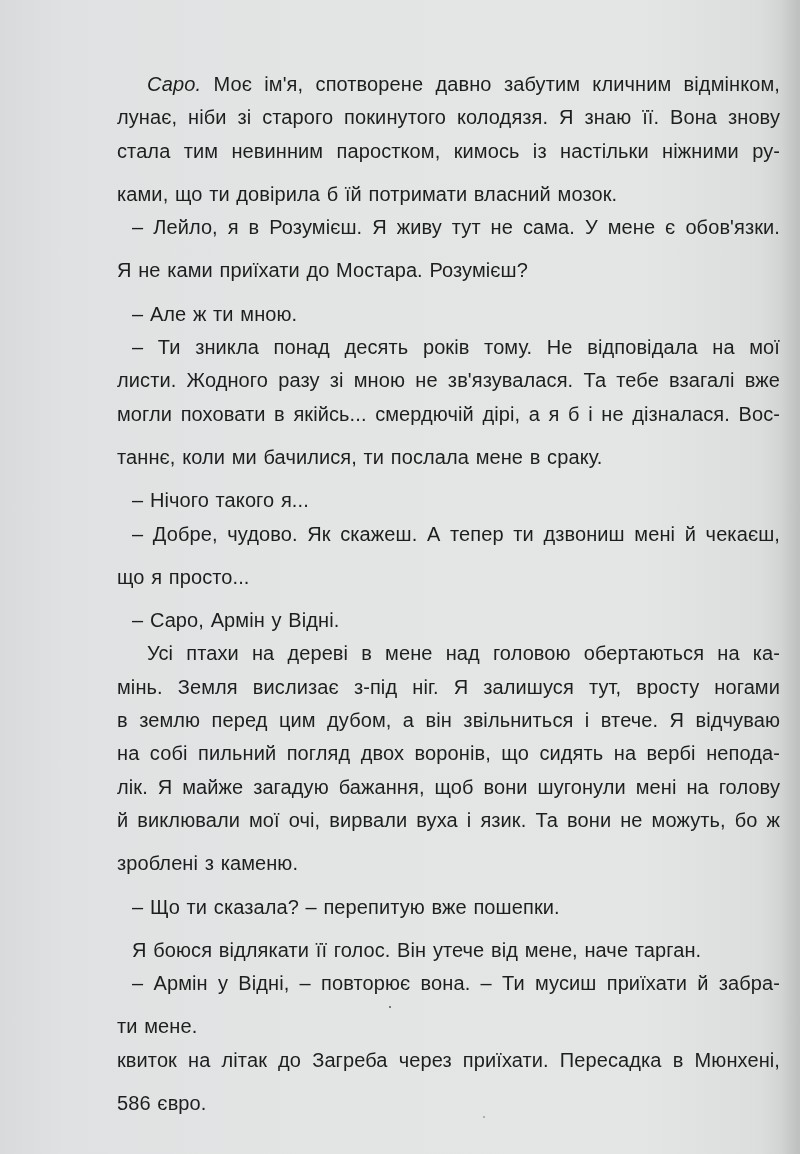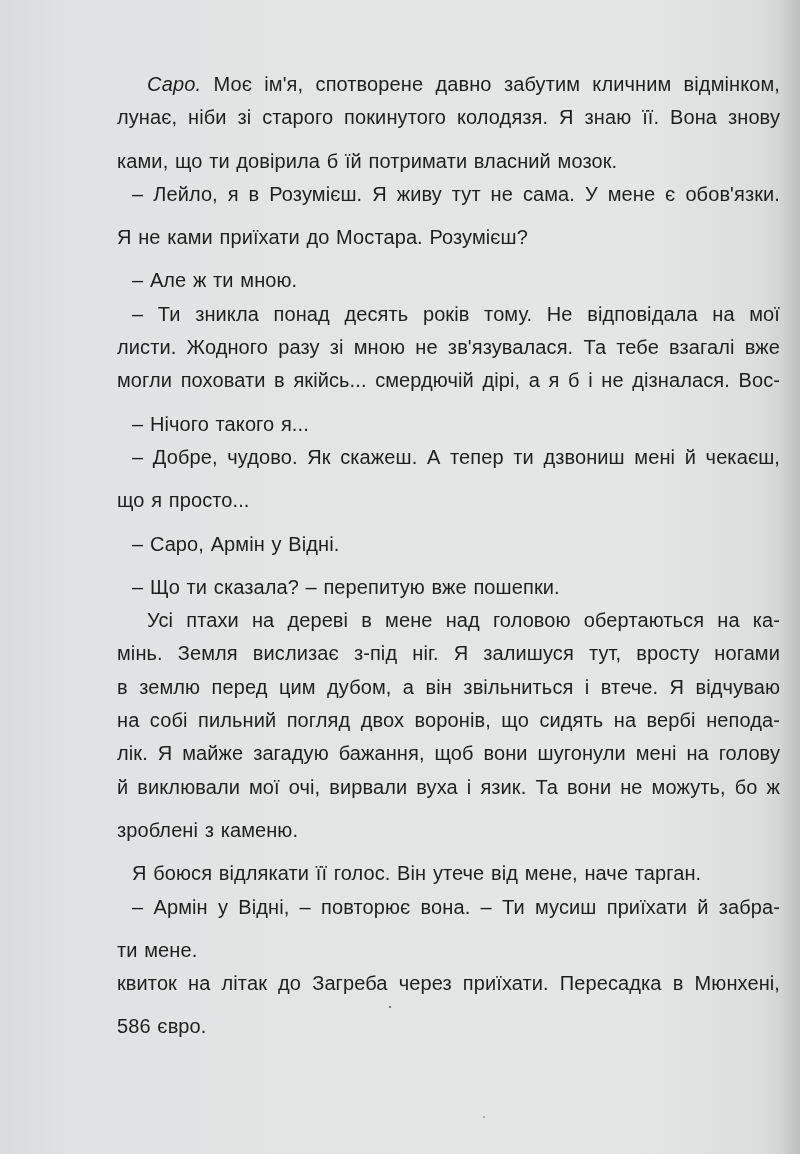--- a/index.html
+++ b/index.html
@@ -68,63 +68,65 @@
 <body>
 
 <div class="page">
   <div class="page-shadow"></div>
 
   <div class="text-block">
 
     <div>
       <div class="line indent"><span class="italic">Саро.</span><span> Моє ім'я, спотворене давно забутим кличним відмінком,</span></div>
       <div class="line">лунає, ніби зі старого покинутого колодязя. Я знаю її. Вона знову</div>
+      <div class="line">стала тим невинним паростком, кимось із настільки ніжними ру-</div>
       <div class="line last">ками, що ти довірила б їй потримати власний мозок.</div>
     </div>
 
     <div>
       <div class="line indent-small">– Лейло, я в Розумієш. Я живу тут не сама. У мене є обов'язки.</div>
       <div class="line last">Я не ками приїхати до Мостара. Розумієш?</div>
     </div>
 
     <div>
       <div class="line last indent-small">– Але ж ти мною.</div>
     </div>
 
     <div>
       <div class="line indent-small">– Ти зникла понад десять років тому. Не відповідала на мої</div>
       <div class="line">листи. Жодного разу зі мною не зв'язувалася. Та тебе взагалі вже</div>
       <div class="line">могли поховати в якійсь... смердючій дірі, а я б і не дізналася. Вос-</div>
+      <div class="line last">таннє, коли ми бачилися, ти послала мене в сраку.</div>
     </div>
 
     <div>
       <div class="line last indent-small">– Нічого такого я...</div>
     </div>
 
     <div>
       <div class="line indent-small">– Добре, чудово. Як скажеш. А тепер ти дзвониш мені й чекаєш,</div>
       <div class="line last">що я просто...</div>
     </div>
 
     <div>
       <div class="line last indent-small">– Саро, Армін у Відні.</div>
     </div>
 
     <div>
-      <div class="line last indent-small">– Що ти сказала? – перепитую вже пошепки.</div>
-    </div>
-
-    <div>
       <div class="line indent">Усі птахи на дереві в мене над головою обертаються на ка-</div>
       <div class="line">мінь. Земля вислизає з-під ніг. Я залишуся тут, вросту ногами</div>
       <div class="line">в землю перед цим дубом, а він звільниться і втече. Я відчуваю</div>
       <div class="line">на собі пильний погляд двох воронів, що сидять на вербі непода-</div>
       <div class="line">лік. Я майже загадую бажання, щоб вони шугонули мені на голову</div>
       <div class="line">й виклювали мої очі, вирвали вуха і язик. Та вони не можуть, бо ж</div>
       <div class="line last">зроблені з каменю.</div>
+    </div>
+
+    <div>
+      <div class="line last indent-small">– Що ти сказала? – перепитую вже пошепки.</div>
     </div>
 
     <div>
       <div class="line last indent-small">Я боюся відлякати її голос. Він утече від мене, наче тарган.</div>
     </div>
 
     <div>
       <div class="line indent-small">– Армін у Відні, – повторює вона. – Ти мусиш приїхати й забра-</div>
       <div class="line last">ти мене.</div>
     </div>

